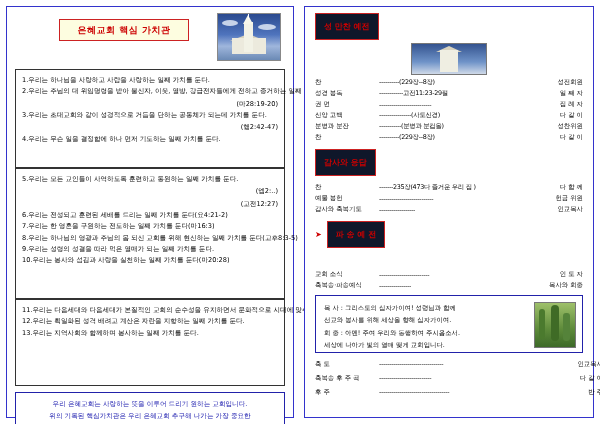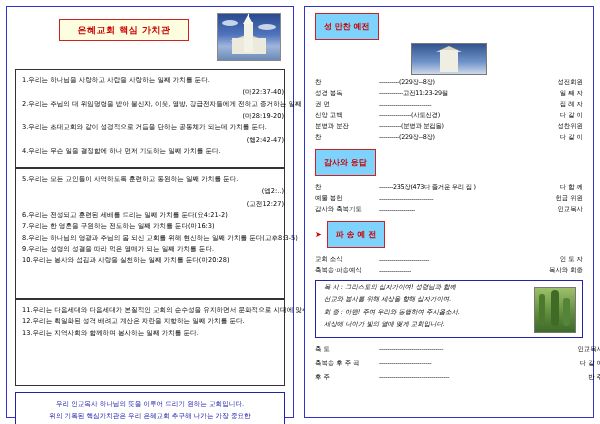--- a/index.html
+++ b/index.html
@@ -17,48 +17,48 @@
   .church-img{position:absolute;right:12px;top:6px;width:62px;height:46px;border:1px solid #888;overflow:hidden;}
   .sky{position:absolute;left:0;top:0;width:100%;height:100%;
        background:linear-gradient(#2b4a8f 0%, #4f74bd 45%, #9fb6dc 70%, #6b8ab5 100%);}
   .cloud{position:absolute;background:#dfe8f5;border-radius:50%;opacity:.85;}
   .steeple{position:absolute;left:26px;top:8px;width:9px;height:30px;background:#f2f2e6;}
   .spire{position:absolute;left:25px;top:1px;width:0;height:0;border-left:5px solid transparent;border-right:5px solid transparent;border-bottom:9px solid #f6f6ea;}
   .cross-v{position:absolute;left:30px;top:-1px;width:1px;height:6px;background:#fff;}
   .bodyb{position:absolute;left:14px;top:24px;width:34px;height:16px;background:#eceadd;}
   .roof{position:absolute;left:12px;top:20px;width:0;height:0;border-left:18px solid transparent;border-right:18px solid transparent;border-bottom:7px solid #d8d3c0;}
 
-  .listbox{position:relative;margin:0 8px;border:1px solid #333;padding:5px 0 6px 6px;font-size:6.6px;line-height:1.72;}
+  .listbox{position:relative;margin:0 8px;border:1px solid #333;padding:5px 6px 6px 6px;font-size:6.6px;line-height:1.72;}
   .listbox + .listbox{}
   .lb1{height:86px;}
   .lb2{height:118px;}
   .lb3{height:74px;}
   .item{white-space:nowrap;}
   .refline{text-align:right;margin-top:1px;}
   .bottombox{margin:6px 8px 0 8px;border:1px solid #2222aa;background:#ffffff;padding:6px 8px;font-size:6.6px;line-height:1.8;color:#1111aa;text-align:center;}
 
   
-  .sec-head{display:inline-block;border:1px solid #cc2222;background:#7dd3fc;padding:7px 8px;font-size:8px;font-weight:bold;color:#cc0000;}
+  .sec-head{display:inline-block;border:1px solid #cc2222;background:#0f172a;padding:7px 8px;font-size:8px;font-weight:bold;color:#cc0000;}
   .sec{margin:6px 10px 0 10px;}
   .photo{width:74px;height:30px;border:1px solid #777;margin:3px auto 2px auto;overflow:hidden;position:relative;
          background:linear-gradient(#2f5aa0 0%,#5b86c4 50%,#8fae d8 100%);}
   .photo .sky2{position:absolute;inset:0;background:linear-gradient(#34538f 0%,#6f93c8 60%,#cfd9e8 100%);}
   .photo .bld{position:absolute;left:28px;top:6px;width:18px;height:22px;background:#efeee2;}
   .photo .rf{position:absolute;left:24px;top:2px;width:0;height:0;border-left:13px solid transparent;border-right:13px solid transparent;border-bottom:6px solid #d9d3bf;}
 
   table.ord{width:100%;border-collapse:collapse;font-size:6.4px;}
   table.ord td{padding:1px 0;vertical-align:bottom;white-space:nowrap;}
   td.lab{width:64px;}
   td.mid{text-align:left;}
   td.rgt{text-align:right;width:52px;}
 
   .dots{letter-spacing:-0.3px;}
   .arrow{color:#cc0000;font-size:8px;}
 
-  .prayerbox{margin:4px 10px 0 10px;border:1px solid #2222aa;padding:0 6px 8px 8px;font-size:6.4px;line-height:1.95;position:relative;height:58px;box-sizing:border-box;font-style:italic;}
+  .prayerbox{margin:4px 10px 0 10px;border:1px solid #2222aa;padding:6px 6px 8px 8px;font-size:6.4px;line-height:1.95;position:relative;height:58px;box-sizing:border-box;}
   .prayerbox .pic{position:absolute;right:6px;top:6px;width:40px;height:44px;border:1px solid #777;overflow:hidden;background:linear-gradient(#9ec06a 0%,#5d8a3a 60%,#3d6a28 100%);}
   .prayerbox .pic .t1{position:absolute;left:4px;top:6px;width:6px;height:30px;background:#4b7a2e;border-radius:3px;}
   .prayerbox .pic .t2{position:absolute;left:16px;top:2px;width:8px;height:36px;background:#3f6b26;border-radius:4px;}
   .prayerbox .pic .t3{position:absolute;left:28px;top:10px;width:7px;height:28px;background:#55833a;border-radius:3px;}
   .ptxt{width:180px;}
   .tail{margin:4px 10px 0 10px;font-size:6.4px;line-height:1.9;}
 </style>
 </head>
 <body>
 
@@ -77,21 +77,20 @@
         <div class="roof"></div>
         <div class="bodyb"></div>
         <div class="steeple"></div>
         <div class="spire"></div>
         <div class="cross-v"></div>
       </div>
     </div>
 
     <div class="listbox lb1">
       <div class="item">1.우리는 하나님을 사랑하고 사람을 사랑하는 일째 가치를 둔다.</div>
-      <div class="refline">(마22:37-40)</div>
       <div class="item">2.우리는 주님의 대 위임명령을 받아 불신자, 이웃, 열방, 강급전자들에게 전하고 증거하는 일째 가치를 둔다.</div>
       <div class="refline">(마28:19-20)</div>
       <div class="item">3.우리는 초대교회와 같이 성경적으로 거듭을 단하는 공동체가 되는데 가치를 둔다.</div>
       <div class="refline">(행2:42-47)</div>
       <div class="item">4.우리는 무슨 일을 결정함에 하나 먼저 기도하는 일째 가치를 둔다.</div>
     </div>
 
     <div class="listbox lb2">
       <div class="item">5.우리는 모든 교인들이 사역하도록 훈련하고 동원하는 일째 가치를 둔다.</div>
       <div class="refline">(엡2:..)</div>
@@ -103,21 +102,21 @@
       <div class="item">10.우리는 봉사와 섬김과 사랑을 실천하는 일째 가치를 둔다(마20:28)</div>
     </div>
 
     <div class="listbox lb3">
       <div class="item">11.우리는 다음세대와 다음세대가 본질적인 교회의 순수성을 유지하면서 문화적으로 시대에 맞추어 변하는 본질째 가치를 둔다(고전9:19-23)</div>
       <div class="item">12.우리는 획일화된 성격 배려고 계산은 자란을 지향하는 일째 가치를 둔다.</div>
       <div class="item">13.우리는 지역사회와 함께하며 봉사하는 일째 가치를 둔다.</div>
     </div>
 
     <div class="bottombox">
-      <div>우리 인교목사 하나님의 뜻을 이루어 드리기 원하는 교회입니다.</div>
+      <div>우리 은혜교회는 사랑하는 뜻을 이루어 드리기 원하는 교회입니다.</div>
       <div>위의 기록된 핵심가치관은 우리 은혜교회 추구해 나가는 가장 중요한</div>
 
     </div>
   </div>
 
   <div class="panel right">
 
     <div class="sec">
       <div class="sec-head">성 만찬 예전</div>
       <div class="photo">
@@ -180,21 +179,21 @@
               <td class="mid dots">------------------</td>
               <td class="rgt">인교목사</td>
             </tr>
       </tbody>
         </table>
     </div>
 
     <div class="sec">
       <span class="arrow">➤</span>
       <span class="sec-head">파 송 예 전</span>
-      <table class="ord" style="margin-top:6px;">
+      <table class="ord" style="margin-top:21px;">
         <tbody>
             <tr>
               <td class="lab">교회 소식</td>
               <td class="mid dots">-------------------------</td>
               <td class="rgt">인 도 자</td>
             </tr>
         <tr>
               <td class="lab">축복송·파송예식</td>
               <td class="mid dots">----------------</td>
               <td class="rgt">목사와 회중</td>

